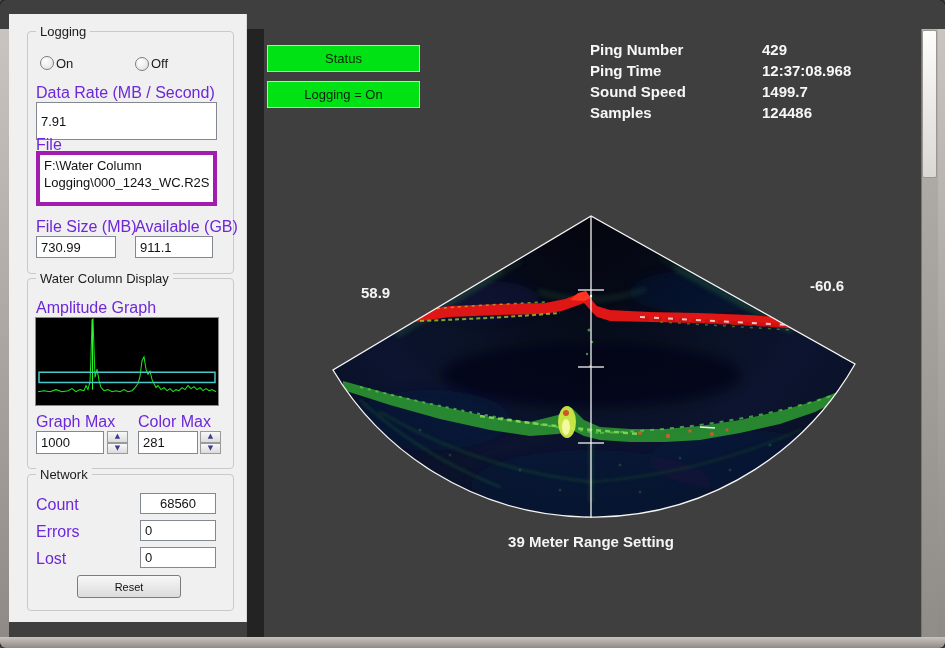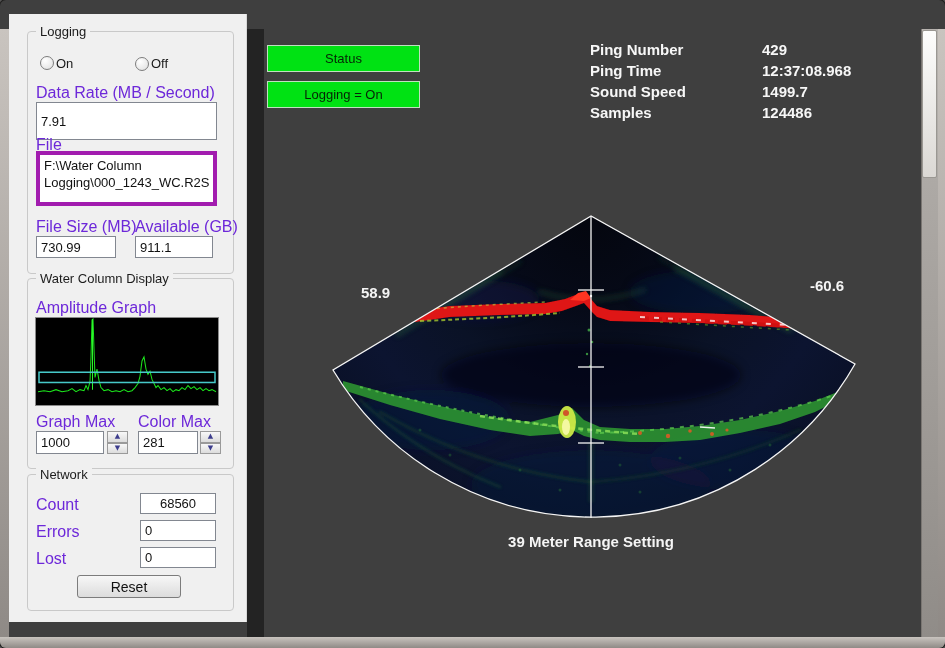--- a/index.html
+++ b/index.html
@@ -35,21 +35,21 @@
        line-height:17px;box-sizing:border-box;overflow:hidden;}
   .radio{width:14px;height:14px;border-radius:50%;border:1px solid #7d7d7d;box-sizing:border-box;
        background:radial-gradient(circle at 35% 30%,#ffffff 0%,#e8e8e8 70%,#cfcfcf 100%);display:inline-block;vertical-align:-3px;}
   .radio .dot{width:6px;height:6px;border-radius:50%;background:radial-gradient(circle at 35% 30%,#7db2e8,#1d56a8);
        margin:3px 0 0 3px;}
   .radio-lbl{font-size:13px;color:#1b1b1b;margin-left:2px;}
   .spin{width:21px;height:23px;display:flex;flex-direction:column;box-sizing:border-box;}
   .spin button{flex:1;font-size:7px;line-height:7px;color:#3c3c8c;border:1px solid #9a9a9a;
        background:linear-gradient(to bottom,#f8f8f8,#dcdcdc);padding:0;cursor:default;font-family:"DejaVu Sans",sans-serif;}
   .btn{border:1px solid #7c7c7c;border-radius:3px;background:linear-gradient(to bottom,#f7f7f7,#dcdcdc);
-       font-size:14px;color:#111;font-family:"Liberation Sans",sans-serif;}
+       font-size:11px;color:#111;font-family:"Liberation Sans",sans-serif;}
 
   
   .status-box{width:153px;height:27px;background:#00e213;border:1px solid #bfe0bf;box-sizing:border-box;
        display:flex;align-items:center;justify-content:center;font-size:13px;color:#062406;}
 
   
   .ping{color:#f7f7f7;font-size:15px;font-weight:600;white-space:nowrap;}
   .ping .val{position:absolute;left:172px;top:0;}
 
   

